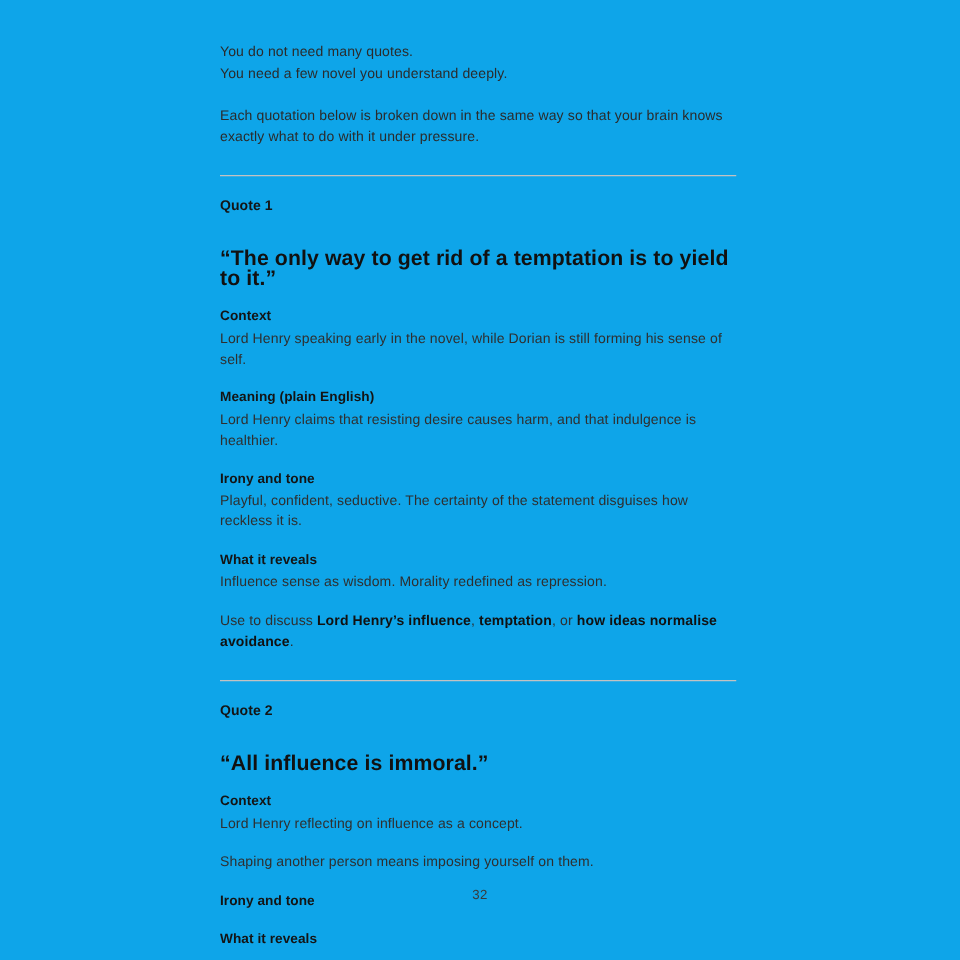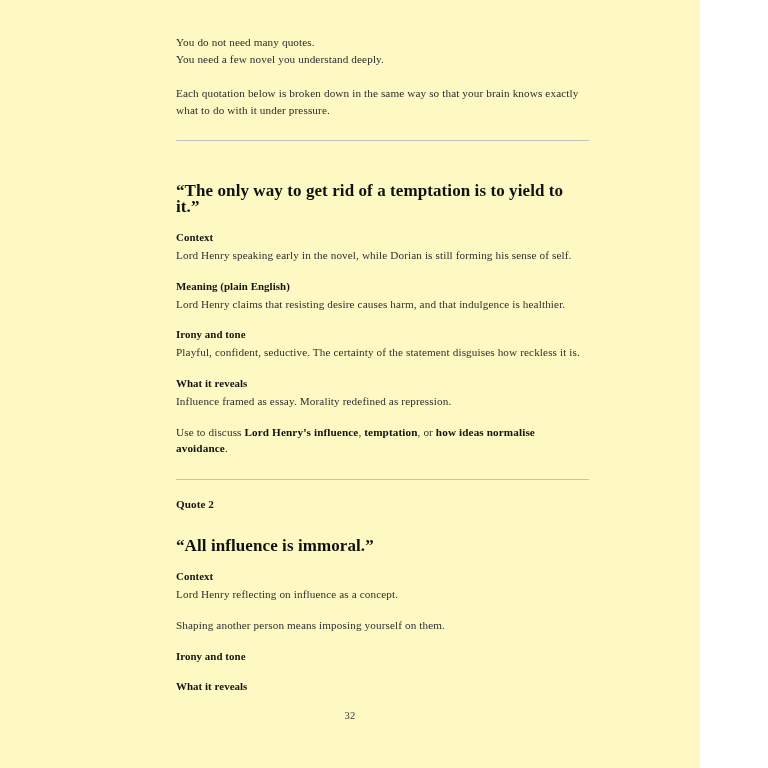--- a/index.html
+++ b/index.html
@@ -10,25 +10,24 @@
   body {
     width: 768px;
     height: 768px;
     font-family: "Liberation Sans", sans-serif;
     color: #2b2b2b;
     -webkit-font-smoothing: antialiased;
     overflow: hidden;
   }
   .page {
     position: relative;
-    width: 700px;
+    width: 768px;
     height: 768px;
-    background: #fef9c3;
+    background: #0ea5e9;
     box-sizing: border-box;
-    font-family: Liberation Serif, serif;
   }
   .content {
     position: absolute;
     left: 176px;
     top: 34px;
     width: 413px;
   }
   p {
     margin: 0;
   }
@@ -119,40 +118,41 @@
       <p class="intro-line">You do not need many quotes.</p>
       <p class="intro-line">You need a few novel you understand deeply.</p>
     </div>
 
     <p class="intro-para">Each quotation below is broken down in the same way so that your brain knows exactly what to do with it under pressure.</p>
 
     <div class="spacer-before-rule"></div>
     <hr class="rule">
 
     <div class="quote-block">
+      <div class="quote-label">Quote 1</div>
       <div class="quote-text">“The only way to get rid of a temptation is to yield to it.”</div>
 
       <div class="field">
         <div class="field-title">Context</div>
         <div class="field-body">Lord Henry speaking early in the novel, while Dorian is still forming his sense of self.</div>
       </div>
 
       <div class="field">
         <div class="field-title">Meaning (plain English)</div>
         <div class="field-body">Lord Henry claims that resisting desire causes harm, and that indulgence is healthier.</div>
       </div>
 
       <div class="field">
         <div class="field-title">Irony and tone</div>
         <div class="field-body">Playful, confident, seductive. The certainty of the statement disguises how reckless it is.</div>
       </div>
 
       <div class="field">
         <div class="field-title">What it reveals</div>
-        <div class="field-body">Influence framed as essay. Morality redefined as repression.</div>
+        <div class="field-body">Influence sense as wisdom. Morality redefined as repression.</div>
       </div>
 
       <div class="field">
         <div class="field-body">Use to discuss <b>Lord Henry’s influence</b>, <b>temptation</b>, or <b>how ideas normalise avoidance</b>.</div>
       </div>
     </div>
 
     <div class="spacer-before-rule"></div>
     <hr class="rule">
 

